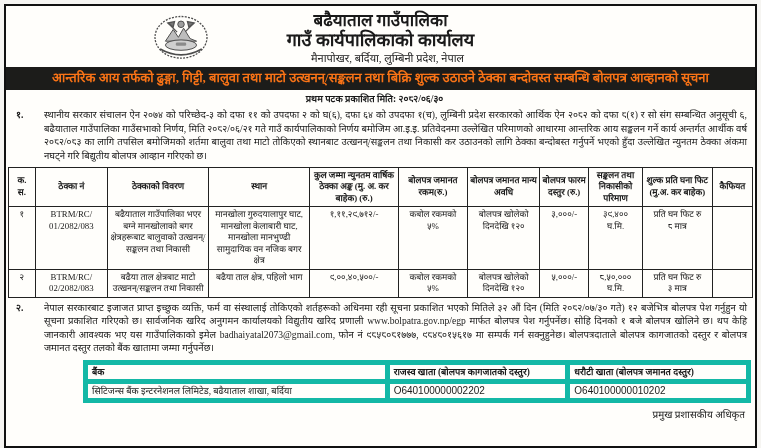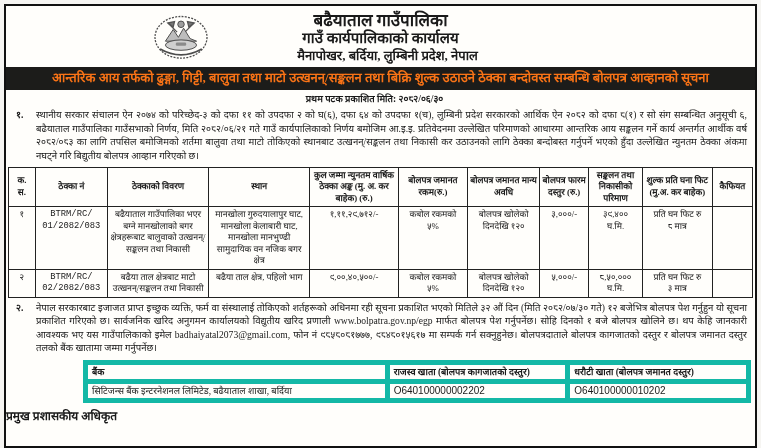--- a/index.html
+++ b/index.html
@@ -19,22 +19,22 @@
     overflow: hidden;
   }
   
   .letterhead { position: relative; height: 58px; padding-top: 5px; }
   .emblem {
     position: absolute; left: 142px; top: 4px;
     width: 66px; height: 52px;
   }
   .head-text { text-align: center; line-height: 1.12; }
   .org-name   { font-size: 17px; font-weight: bold; }
-  .office-name{ font-size: 15px; font-weight: bold; }
-  .office-addr{ font-size: 13px;  font-weight: bold; margin-top: 2px; margin-left: 14px; }
+  .office-name{ font-size: 18px; font-weight: bold; }
+  .office-addr{ font-size: 11px;  font-weight: normal; margin-top: 2px; margin-left: 14px; }
   
   .banner {
     margin-top: 3px;
     background: #1c1c1a;
     color: #f97316;
     font-weight: bold;
     font-size: 13px;
     text-align: center;
     padding: 4px 4px 5px 4px;
     line-height: 1.1;
@@ -46,63 +46,63 @@
     padding: 2px 12px 1px 0;
   }
   
   .clause {
     display: flex;
     padding: 2px 8px 2px 10px;
     font-size: 9.6px;
     line-height: 13.6px;
   }
   .clause .cnum { width: 20px; flex: 0 0 20px; font-weight: bold; }
-  .clause .ctext { flex: 1; text-align: justify; }
+  .clause .ctext { flex: 1; text-align: justify; margin-left: 8px; }
   
   table { border-collapse: collapse; table-layout: fixed; }
   .tender {
     width: 745px;
     margin: 2px auto 1px auto;
     font-size: 8.8px;
     line-height: 11.5px;
   }
   .tender th, .tender td {
     border: 1px solid #222;
     text-align: center;
     vertical-align: middle;
     padding: 2px 1px;
     white-space: pre-line;
     overflow: hidden;
   }
   .tender th { font-weight: bold; }
   .tender td { vertical-align: top; }
-  .tender td.latin, .latin { font-family: Liberation Mono, monospace; }
+  .tender td.latin, .latin { font-family: Liberation Serif, serif; }
   
   .bank {
     width: 668px;
     margin: 3px 8px 0 77px;
     font-size: 9.3px;
     line-height: 12px;
   }
   .bank th, .bank td {
     border: 5px solid #14b8a6;
     text-align: left;
     padding: 1px 4px;
     vertical-align: middle;
   }
   .bank th { font-weight: bold; }
   .bank td.acct {
     font-family: "Liberation Sans", "DejaVu Sans", sans-serif;
     font-size: 10px;
   }
   
   .signature {
-    text-align: left;
-    font-weight: bold;
-    font-size: 12px;
+    text-align: right;
+    font-weight: normal;
+    font-size: 10px;
     padding: 4px 10px 0 0;
   }
 </style>
 </head>
 <body>
 
 <div class="frame">
 
   <div class="letterhead">
     <div class="emblem">

